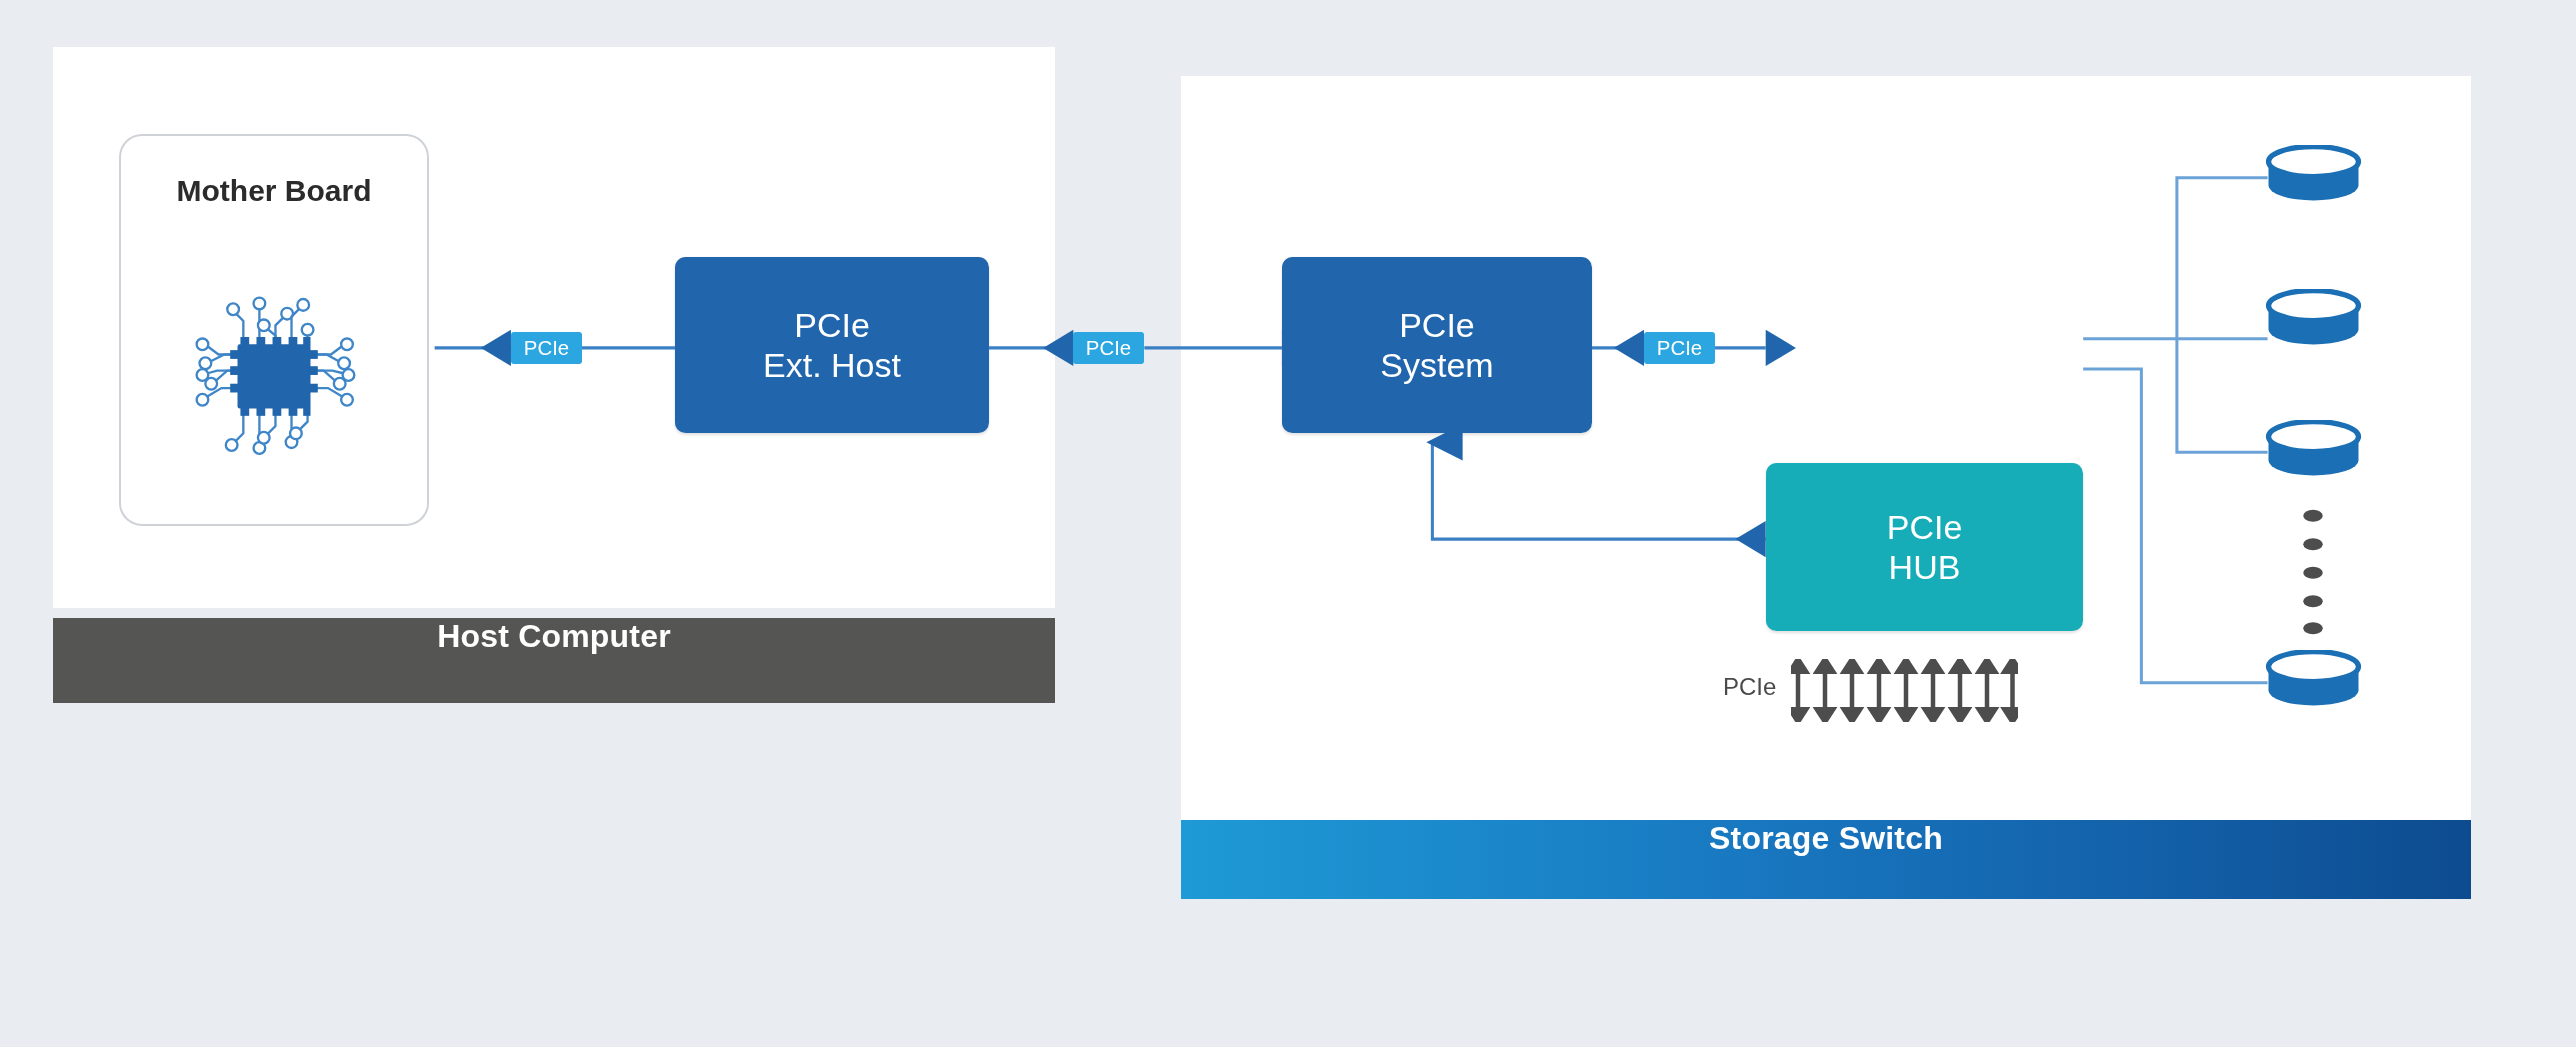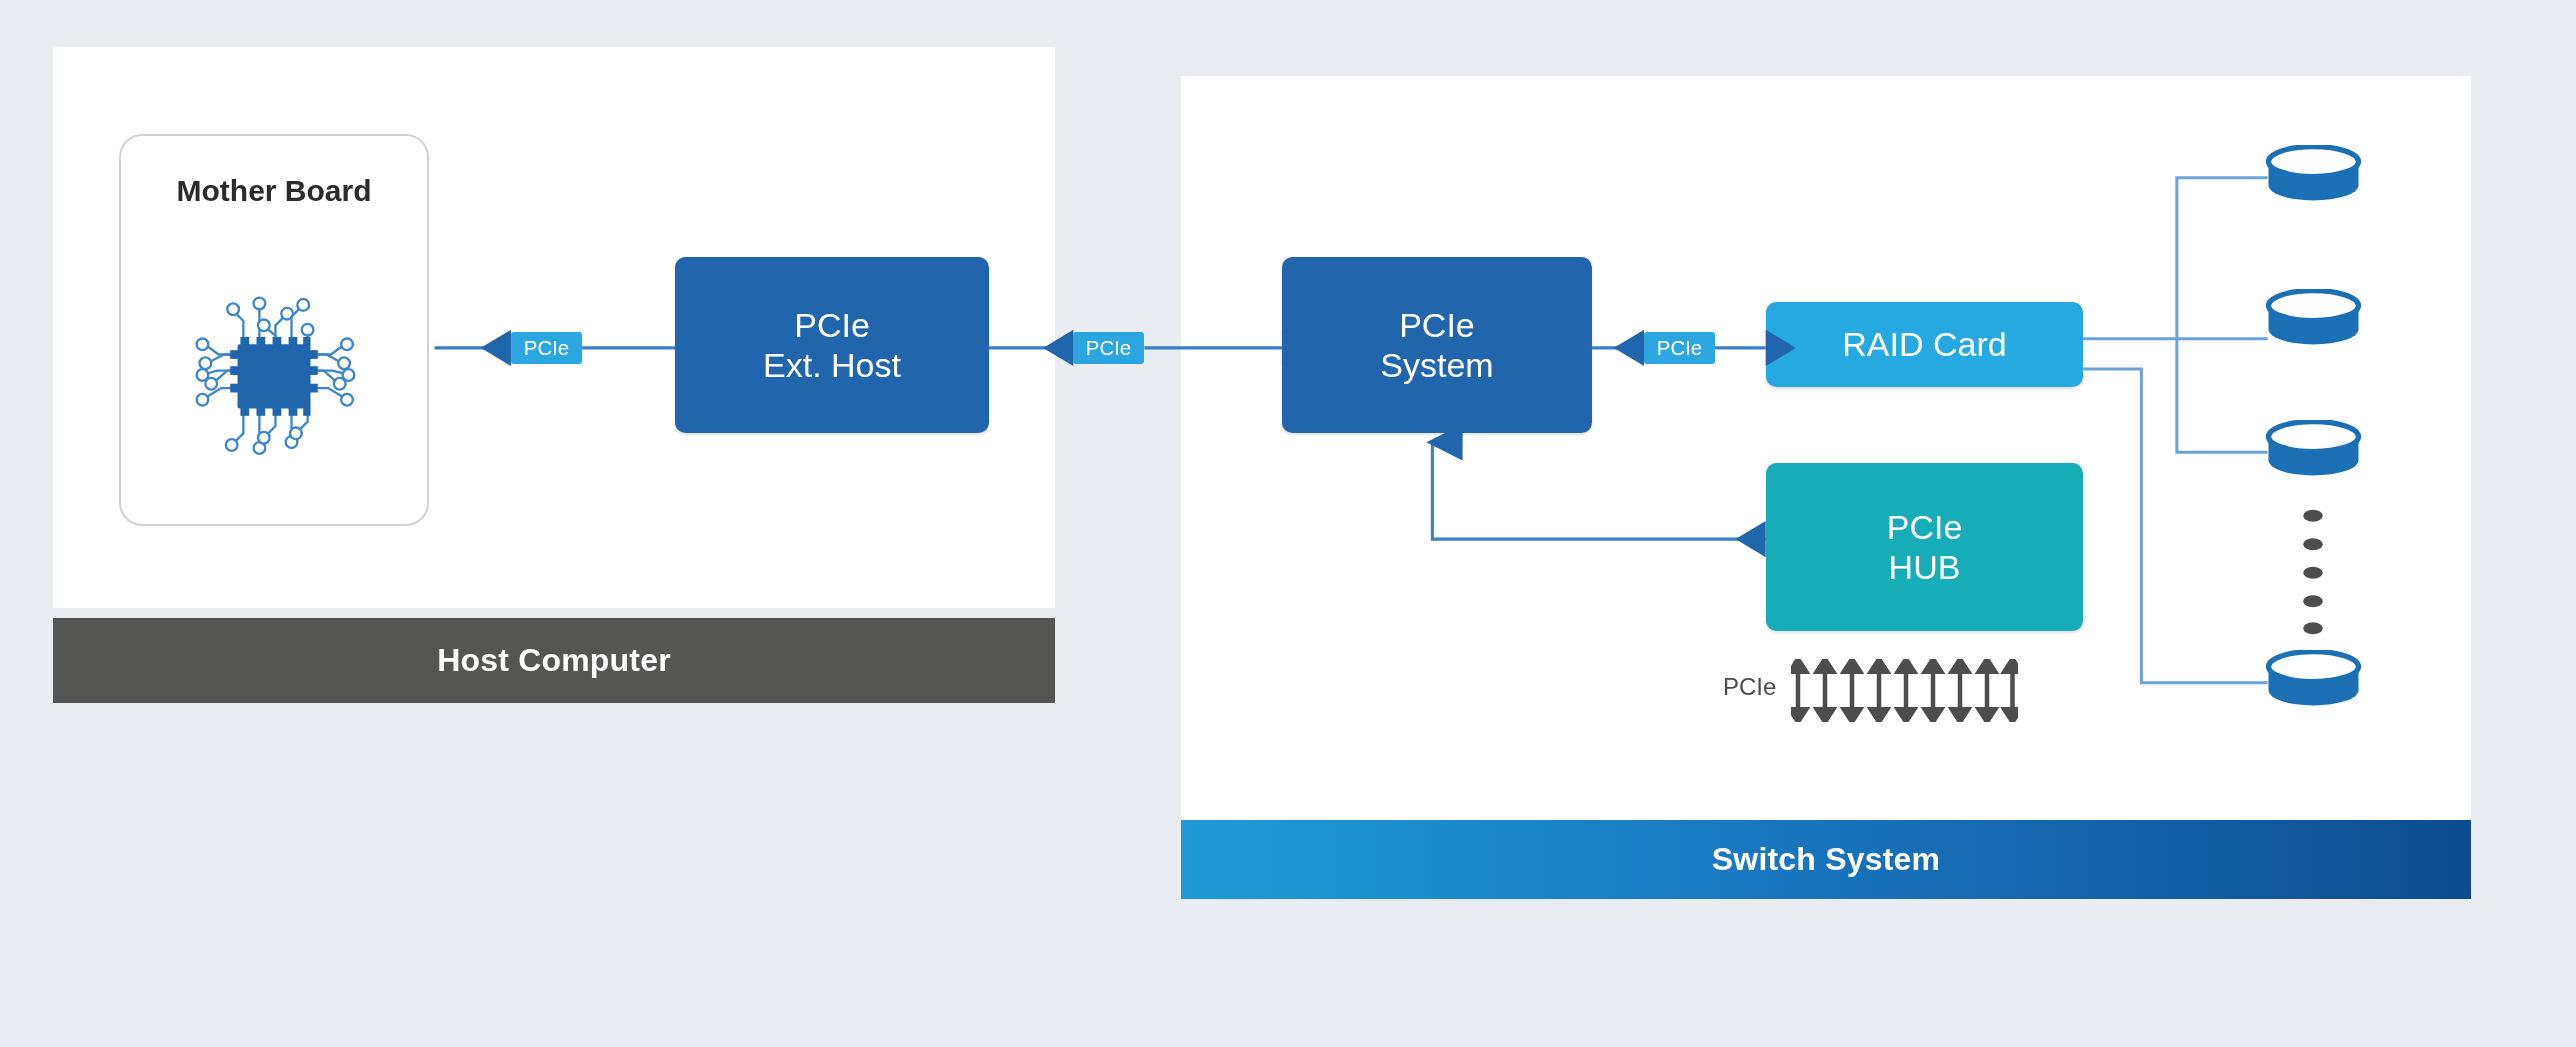--- a/index.html
+++ b/index.html
@@ -8,21 +8,21 @@
     font-family:"Liberation Sans","DejaVu Sans",sans-serif;
     background:#e9ecf0;
   }
   #stage{position:absolute;left:0;top:0;width:2576px;height:1048px;background:#e9ecf0;}
 
   
   .panel{position:absolute;background:#ffffff;}
   #host-panel{left:53px;top:47px;width:1002px;height:561px;}
   #storage-panel{left:1181px;top:76px;width:1290px;height:745px;}
 
-  .footer-bar{position:absolute;display:flex;align-items:center;justify-content:center;
+  .footer-bar{position:absolute;display:flex;justify-content:center;
     color:#ffffff;font-weight:bold;letter-spacing:0.2px;}
   #host-footer{left:53px;top:618px;width:1002px;height:85px;background:#555553;font-size:32px;}
   #storage-footer{left:1181px;top:820px;width:1290px;height:79px;
     background:linear-gradient(90deg,#1e9ad6 0%,#1877c0 45%,#125ea6 78%,#0d4b8f 100%);font-size:32px;}
 
   
   #mb-card{position:absolute;left:119px;top:134px;width:310px;height:392px;
     background:#fff;border:2.3px solid #cfd3d8;border-radius:23px;box-sizing:border-box;}
   #mb-title{position:absolute;left:0;top:38px;width:100%;text-align:center;
     font-size:30px;font-weight:bold;color:#2b2b2b;}
@@ -158,23 +158,20 @@
 
   <div class="panel" id="storage-panel"></div>
 
   <div class="node" id="node-switch">
     <div>
       <div>PCIe</div>
       <div>System</div>
     </div>
   </div>
 
-  <div class="node" id="node-raid">
-    <span>RAID Card</span>
-  </div>
 
   <div class="node" id="node-hub">
     <div>
       <div>PCIe</div>
       <div>HUB</div>
     </div>
   </div>
 
   <div id="hub-pcie-label">PCIe</div>
   <div id="hub-arrows">
@@ -259,21 +256,21 @@
         <ellipse cx="16" cy="10" rx="13" ry="8"></ellipse>
         <ellipse cx="16" cy="48" rx="13" ry="8"></ellipse>
         <ellipse cx="16" cy="86" rx="13" ry="8"></ellipse>
         <ellipse cx="16" cy="124" rx="13" ry="8"></ellipse>
         <ellipse cx="16" cy="160" rx="13" ry="8"></ellipse>
       </g>
     </svg>
   </div>
 
   <div class="footer-bar" id="storage-footer">
-    <span>Switch System</span>
+    <span>Storage Switch</span>
   </div>
 
   <svg id="wires" viewBox="0 0 3408 1386" width="2576" height="1048">
     <defs>
       <marker id="arrL" markerWidth="12" markerHeight="12" refX="10" refY="6" orient="auto">
         <path d="M10,0 L10,12 L0,6 Z" fill="#2166ac"></path>
       </marker>
       <marker id="arrR" markerWidth="12" markerHeight="12" refX="2" refY="6" orient="auto">
         <path d="M2,0 L2,12 L12,6 Z" fill="#2166ac"></path>
       </marker>

